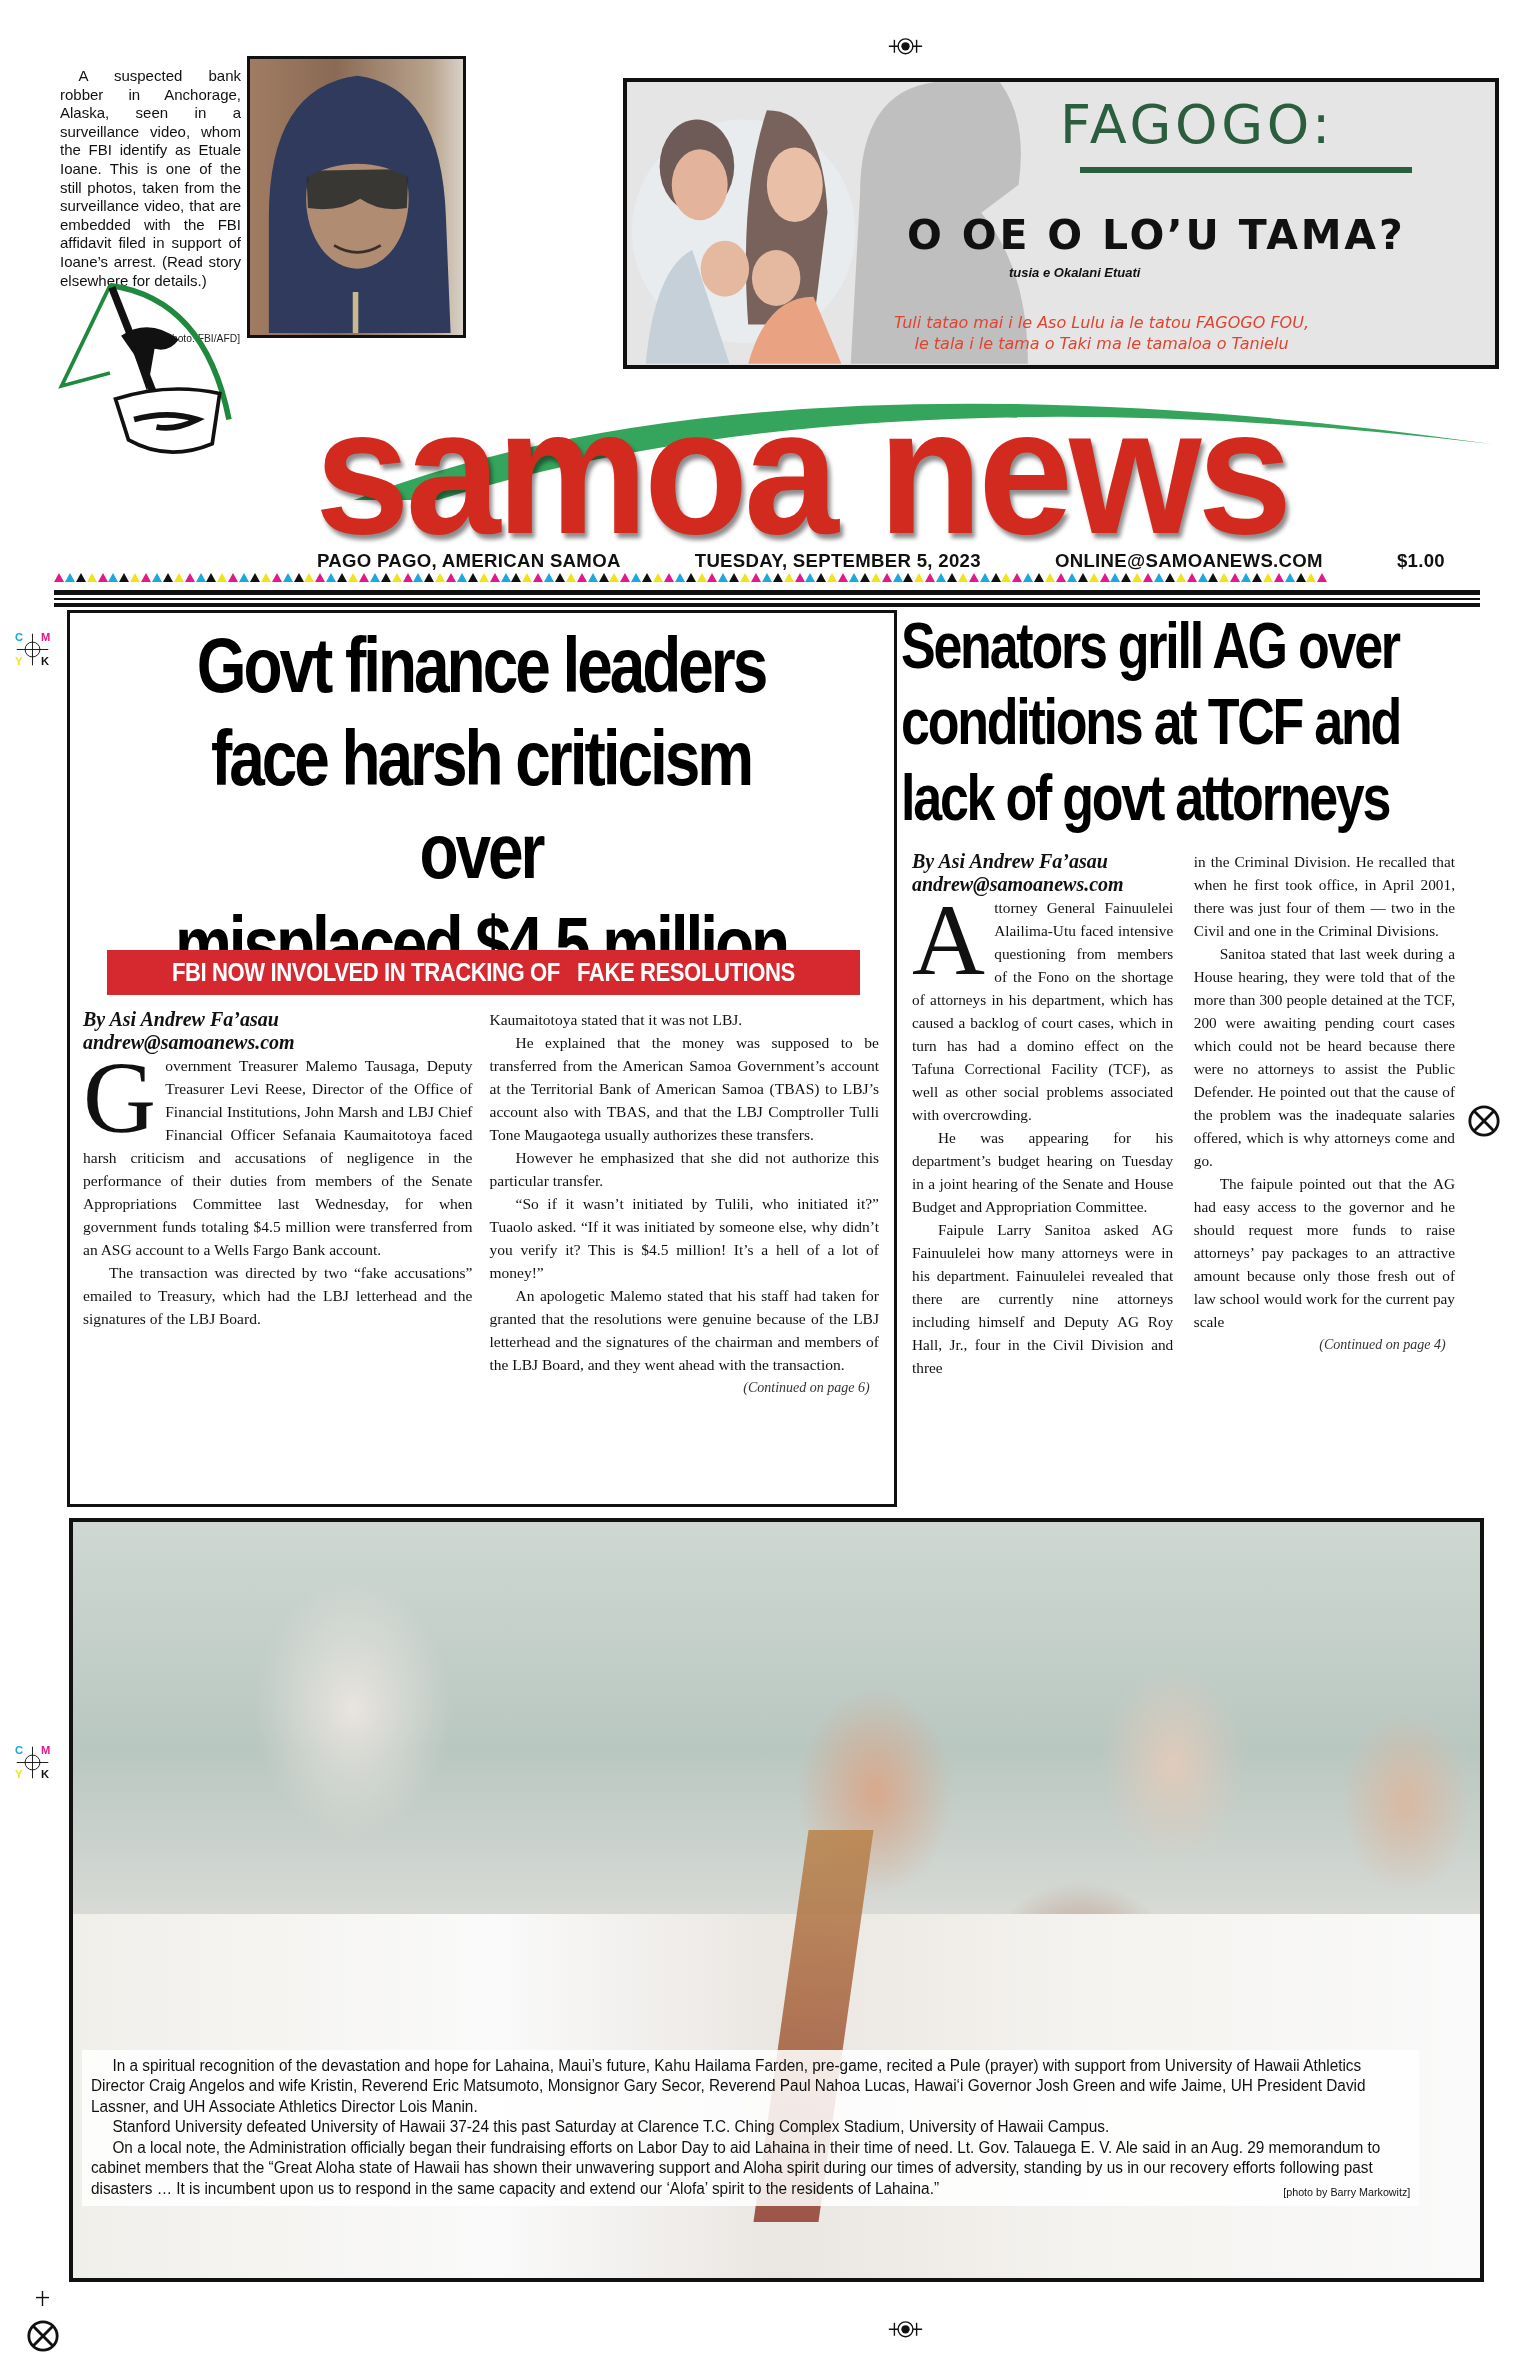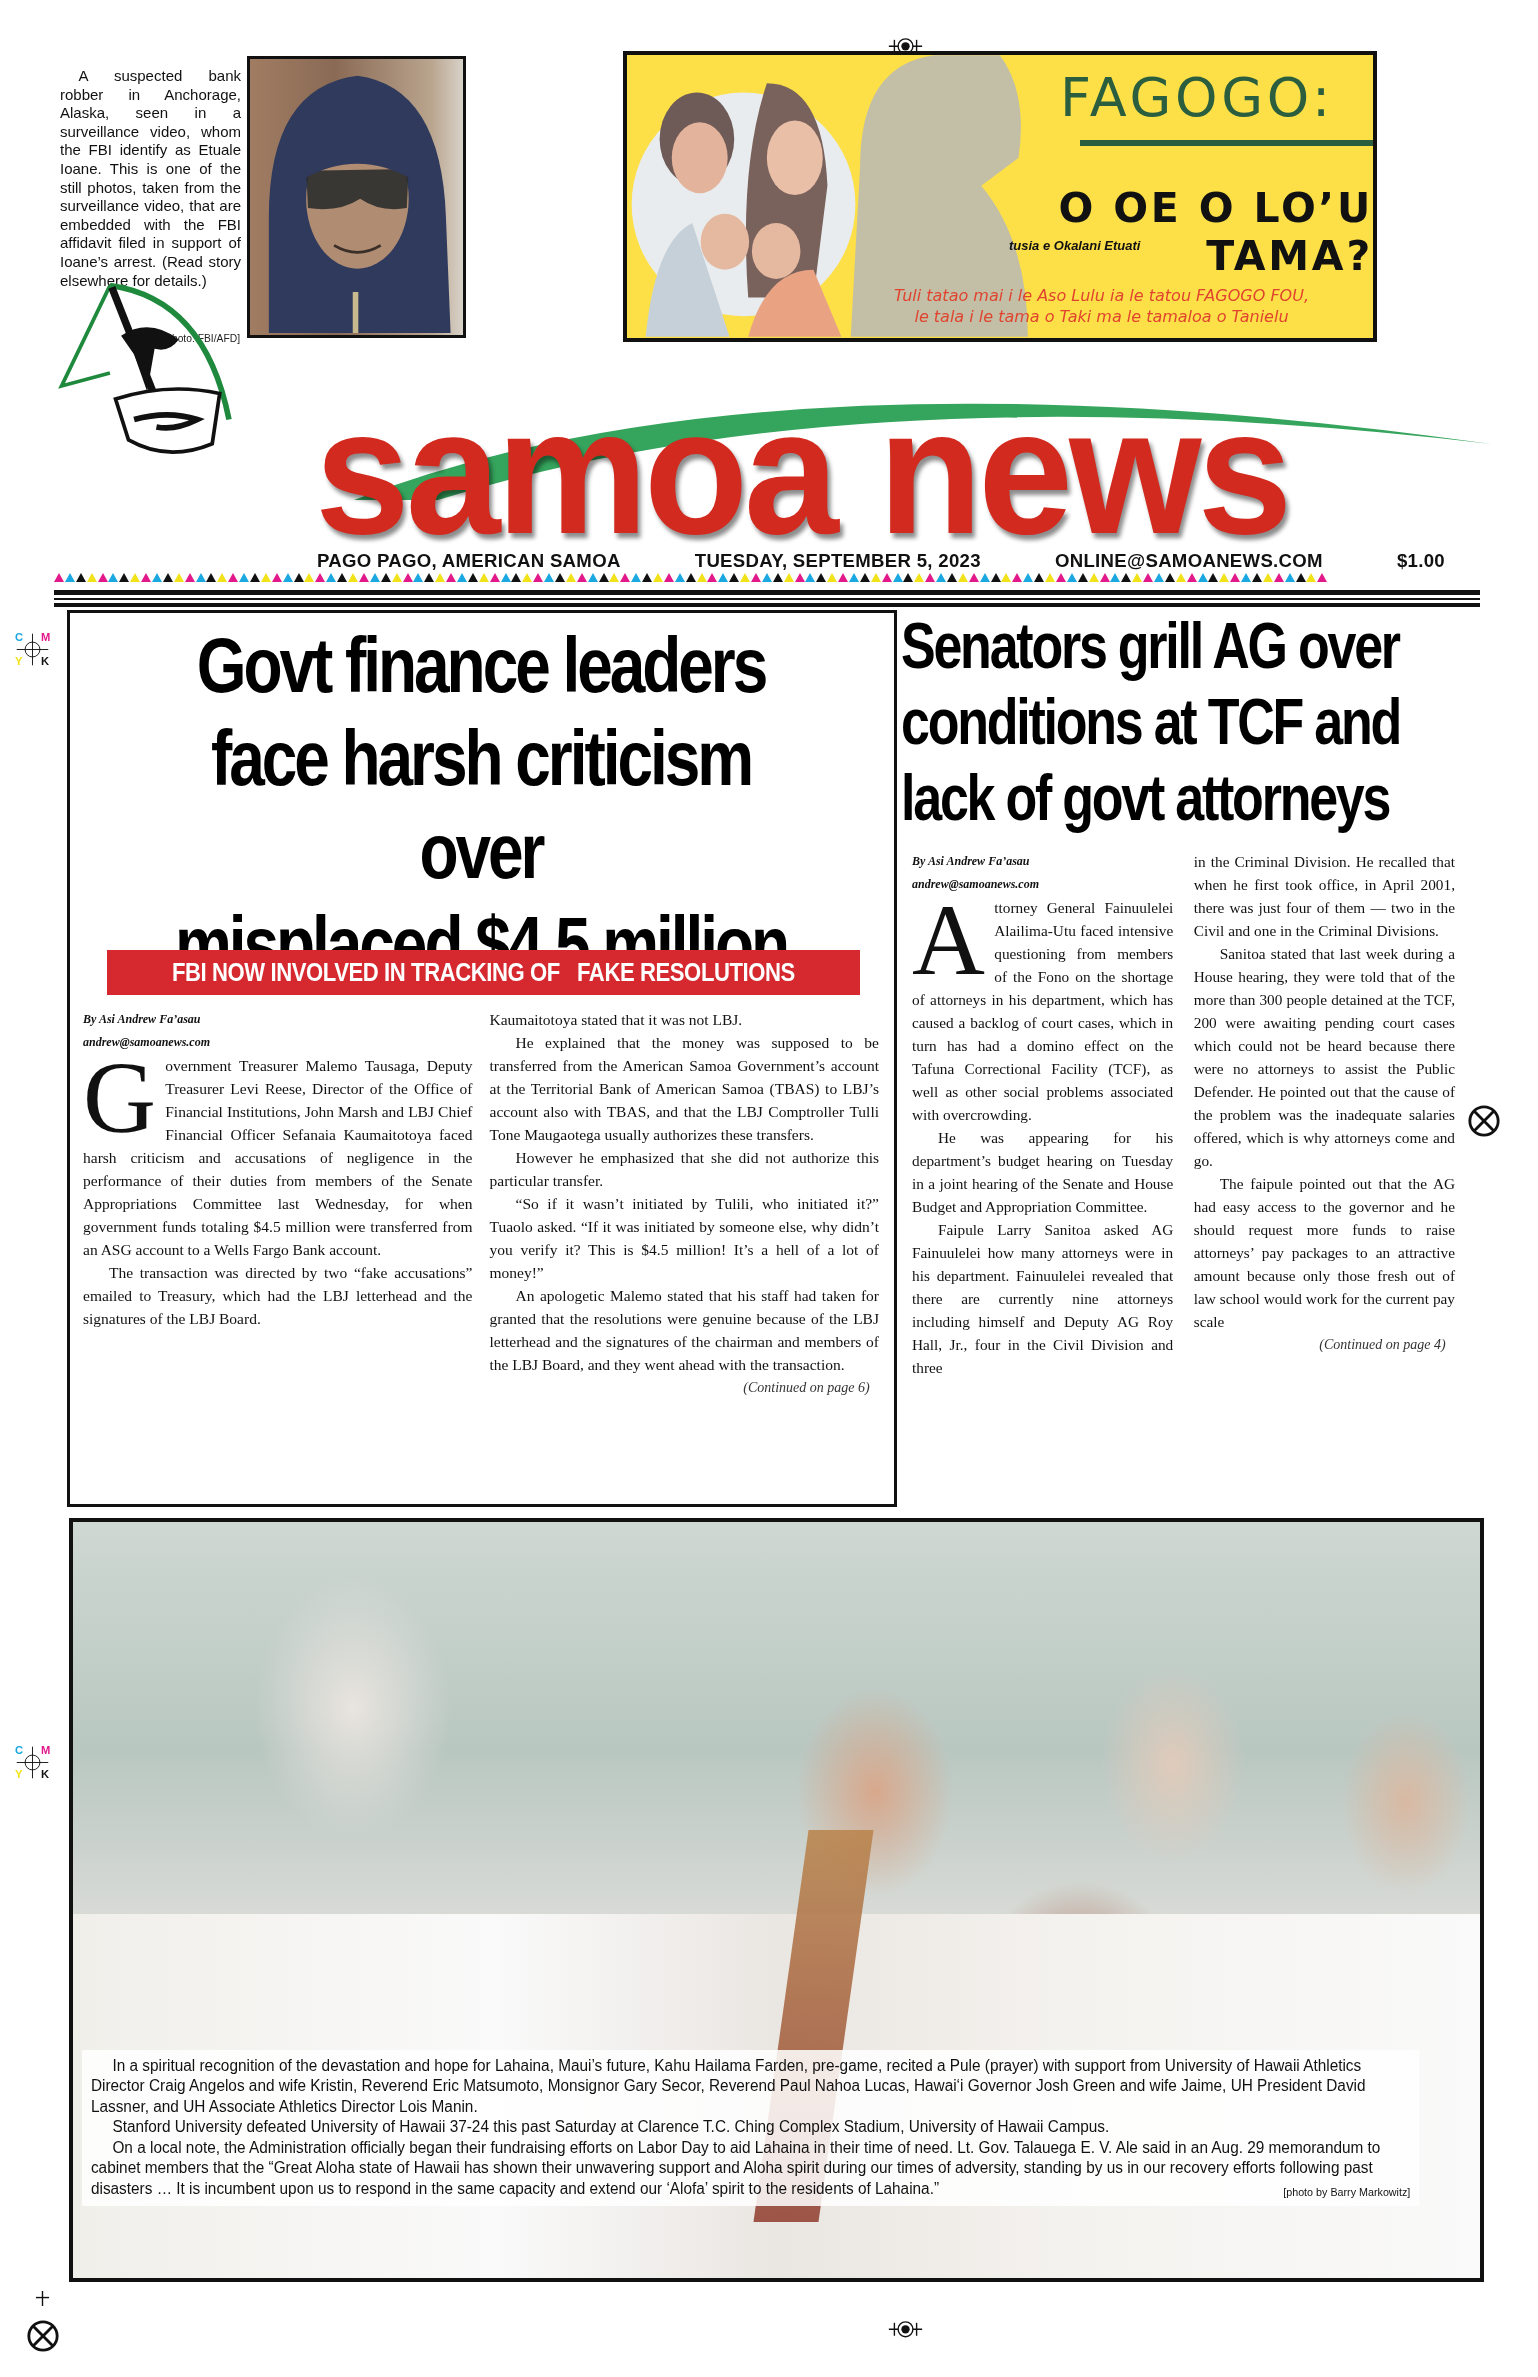--- a/index.html
+++ b/index.html
@@ -22,22 +22,22 @@
   }
   .teaser-credit { left: 149px; top: 333px; width: 91px; text-align: right; font-family: "Liberation Sans", sans-serif; font-size: 10.3px; color: #222; }
   .suspect-photo {
     left: 247px; top: 56px; width: 219px; height: 282px;
     border: 3.7px solid #111; overflow: hidden;
     background: linear-gradient(90deg, #a07c62 0%, #8a6a55 40%, #b9a48e 85%, #d8d2c8 100%);
   }
 
   
   .fagogo {
-    left: 623px; top: 51px; width: 754px; height: 291px;
-    border: 4.7px solid #111; background: #fde047; overflow: hidden;
+    left: 623px; top: 78px; width: 876px; height: 291px;
+    border: 4.7px solid #111; background: #e5e5e5; overflow: hidden;
   }
   .fagogo-title {
     position: absolute; left: 433px; top: 11.2px;
     font-family: "DejaVu Sans", sans-serif; font-size: 54px; letter-spacing: 3.7px;
     color: #2b5e3e; font-weight: normal;
   }
   .fagogo-underline { position: absolute; left: 453px; top: 85px; width: 332px; height: 5.6px; background: #2b5e3e; }
   .fagogo-sub {
     position: absolute; left: 280px; top: 129px;
     font-family: "DejaVu Sans", sans-serif; font-weight: bold; font-size: 41px; letter-spacing: 2.8px; color: #111; text-align: right;
@@ -80,21 +80,21 @@
   .deck-bar {
     position: absolute; left: 37px; top: 337px; width: 753px; height: 45px; background: #d5282f;
     color: #fff; text-align: center; font-family: "Liberation Sans", sans-serif; font-weight: bold;
     font-size: 26px; line-height: 45px; letter-spacing: -0.5px; white-space: pre;
   }
   .deck-bar span { display: inline-block; transform: scaleX(0.85); }
   .lead-cols { position: absolute; left: 13px; top: 395px; width: 796px; display: flex; gap: 17px; }
   .col { flex: 1; font-size: 15.5px; line-height: 23px; text-align: justify; }
   .col p { text-indent: 26px; }
   .col p.noind { text-indent: 0; }
-  .byline { font-weight: bold; font-style: italic; font-size: 12px; line-height: 23px; }
+  .byline { font-weight: bold; font-style: italic; font-size: 20px; line-height: 23px; }
   .dropcap { float: left; font-size: 101px; line-height: 80px; margin: 3.7px 9.3px -3.7px 0; font-family: "Liberation Serif", serif; }
   .contd { font-style: italic; font-size: 14px; color: #333; text-align: right; padding-right: 9.3px; }
 
   
   .side-headline {
     left: 901px; top: 608px; width: 559px;
     font-family: "Liberation Sans", sans-serif; font-weight: bold; font-size: 65px; line-height: 76px;
     letter-spacing: -2.8px; transform: scaleX(0.8); transform-origin: left top; color: #000; white-space: nowrap;
   }
   .side-cols { left: 912px; top: 850px; width: 543px; display: flex; gap: 20.5px; }

